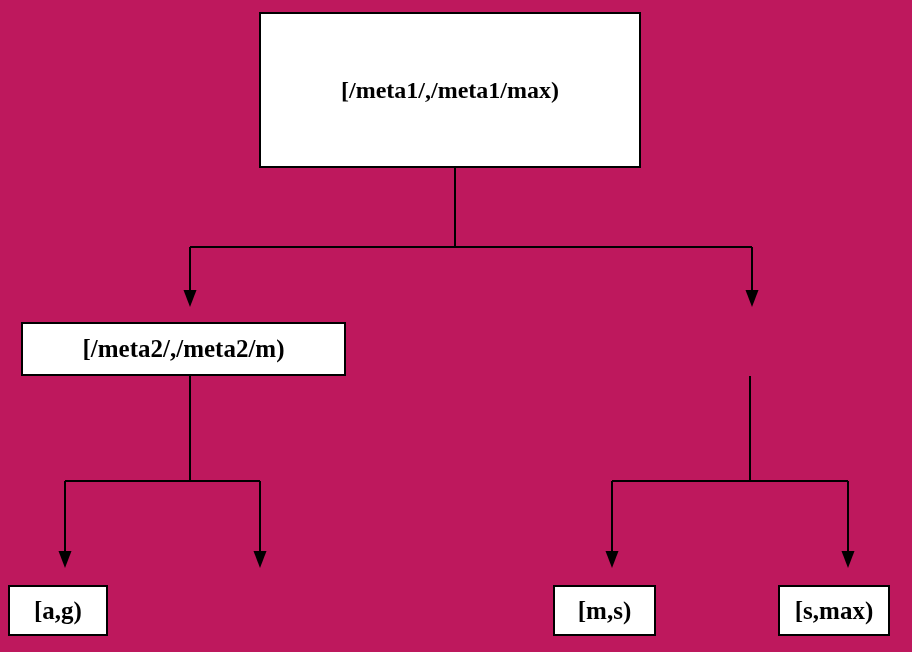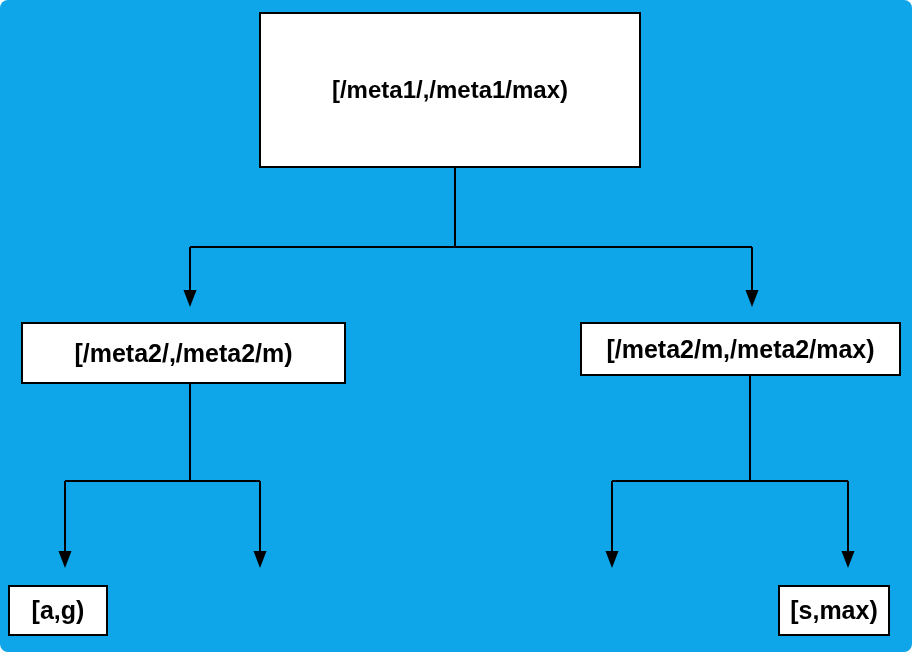--- a/index.html
+++ b/index.html
@@ -4,25 +4,24 @@
 <style>
   html, body {
     margin: 0;
     padding: 0;
     background: #ffffff;
   }
   .canvas {
     position: relative;
     width: 912px;
     height: 652px;
-    background: #0ea5e9;
-    font-family: Liberation Sans, sans-serif;
+    background: #be185d;
+    font-family: Liberation Serif, serif;
     color: #000000;
     overflow: hidden;
-    border-radius: 8px;
   }
   .connectors {
     position: absolute;
     left: 0;
     top: 0;
     width: 912px;
     height: 652px;
   }
   .node {
     position: absolute;
@@ -35,21 +34,21 @@
     font-weight: bold;
     white-space: nowrap;
   }
   .node-root {
     left: 259px; top: 12px;
     width: 382px; height: 156px;
     font-size: 24px;
   }
   .node-l2-left {
     left: 21px; top: 322px;
-    width: 325px; height: 62px;
+    width: 325px; height: 54px;
     font-size: 25px;
   }
   .node-l2-right {
     left: 580px; top: 322px;
     width: 321px; height: 54px;
     font-size: 25px;
   }
   .node-leaf { height: 51px; top: 585px; font-size: 25px; }
   .node-leaf-1 { left: 8px;   width: 100px; }
   .node-leaf-2 { left: 203px; width: 100px; }
@@ -94,27 +93,27 @@
   </svg>
 
   <div class="node node-root">
     <span>[/meta1/,/meta1/max)</span>
   </div>
 
   <div class="node node-l2-left">
     <span>[/meta2/,/meta2/m)</span>
   </div>
 
-  <div class="node node-l2-right">
-    <span>[/meta2/m,/meta2/max)</span>
-  </div>
 
   <div class="node node-leaf node-leaf-1">
     <span>[a,g)</span>
   </div>
 
 
+  <div class="node node-leaf node-leaf-3">
+    <span>[m,s)</span>
+  </div>
 
   <div class="node node-leaf node-leaf-4">
     <span>[s,max)</span>
   </div>
 
 </div>
 
 </body></html>

